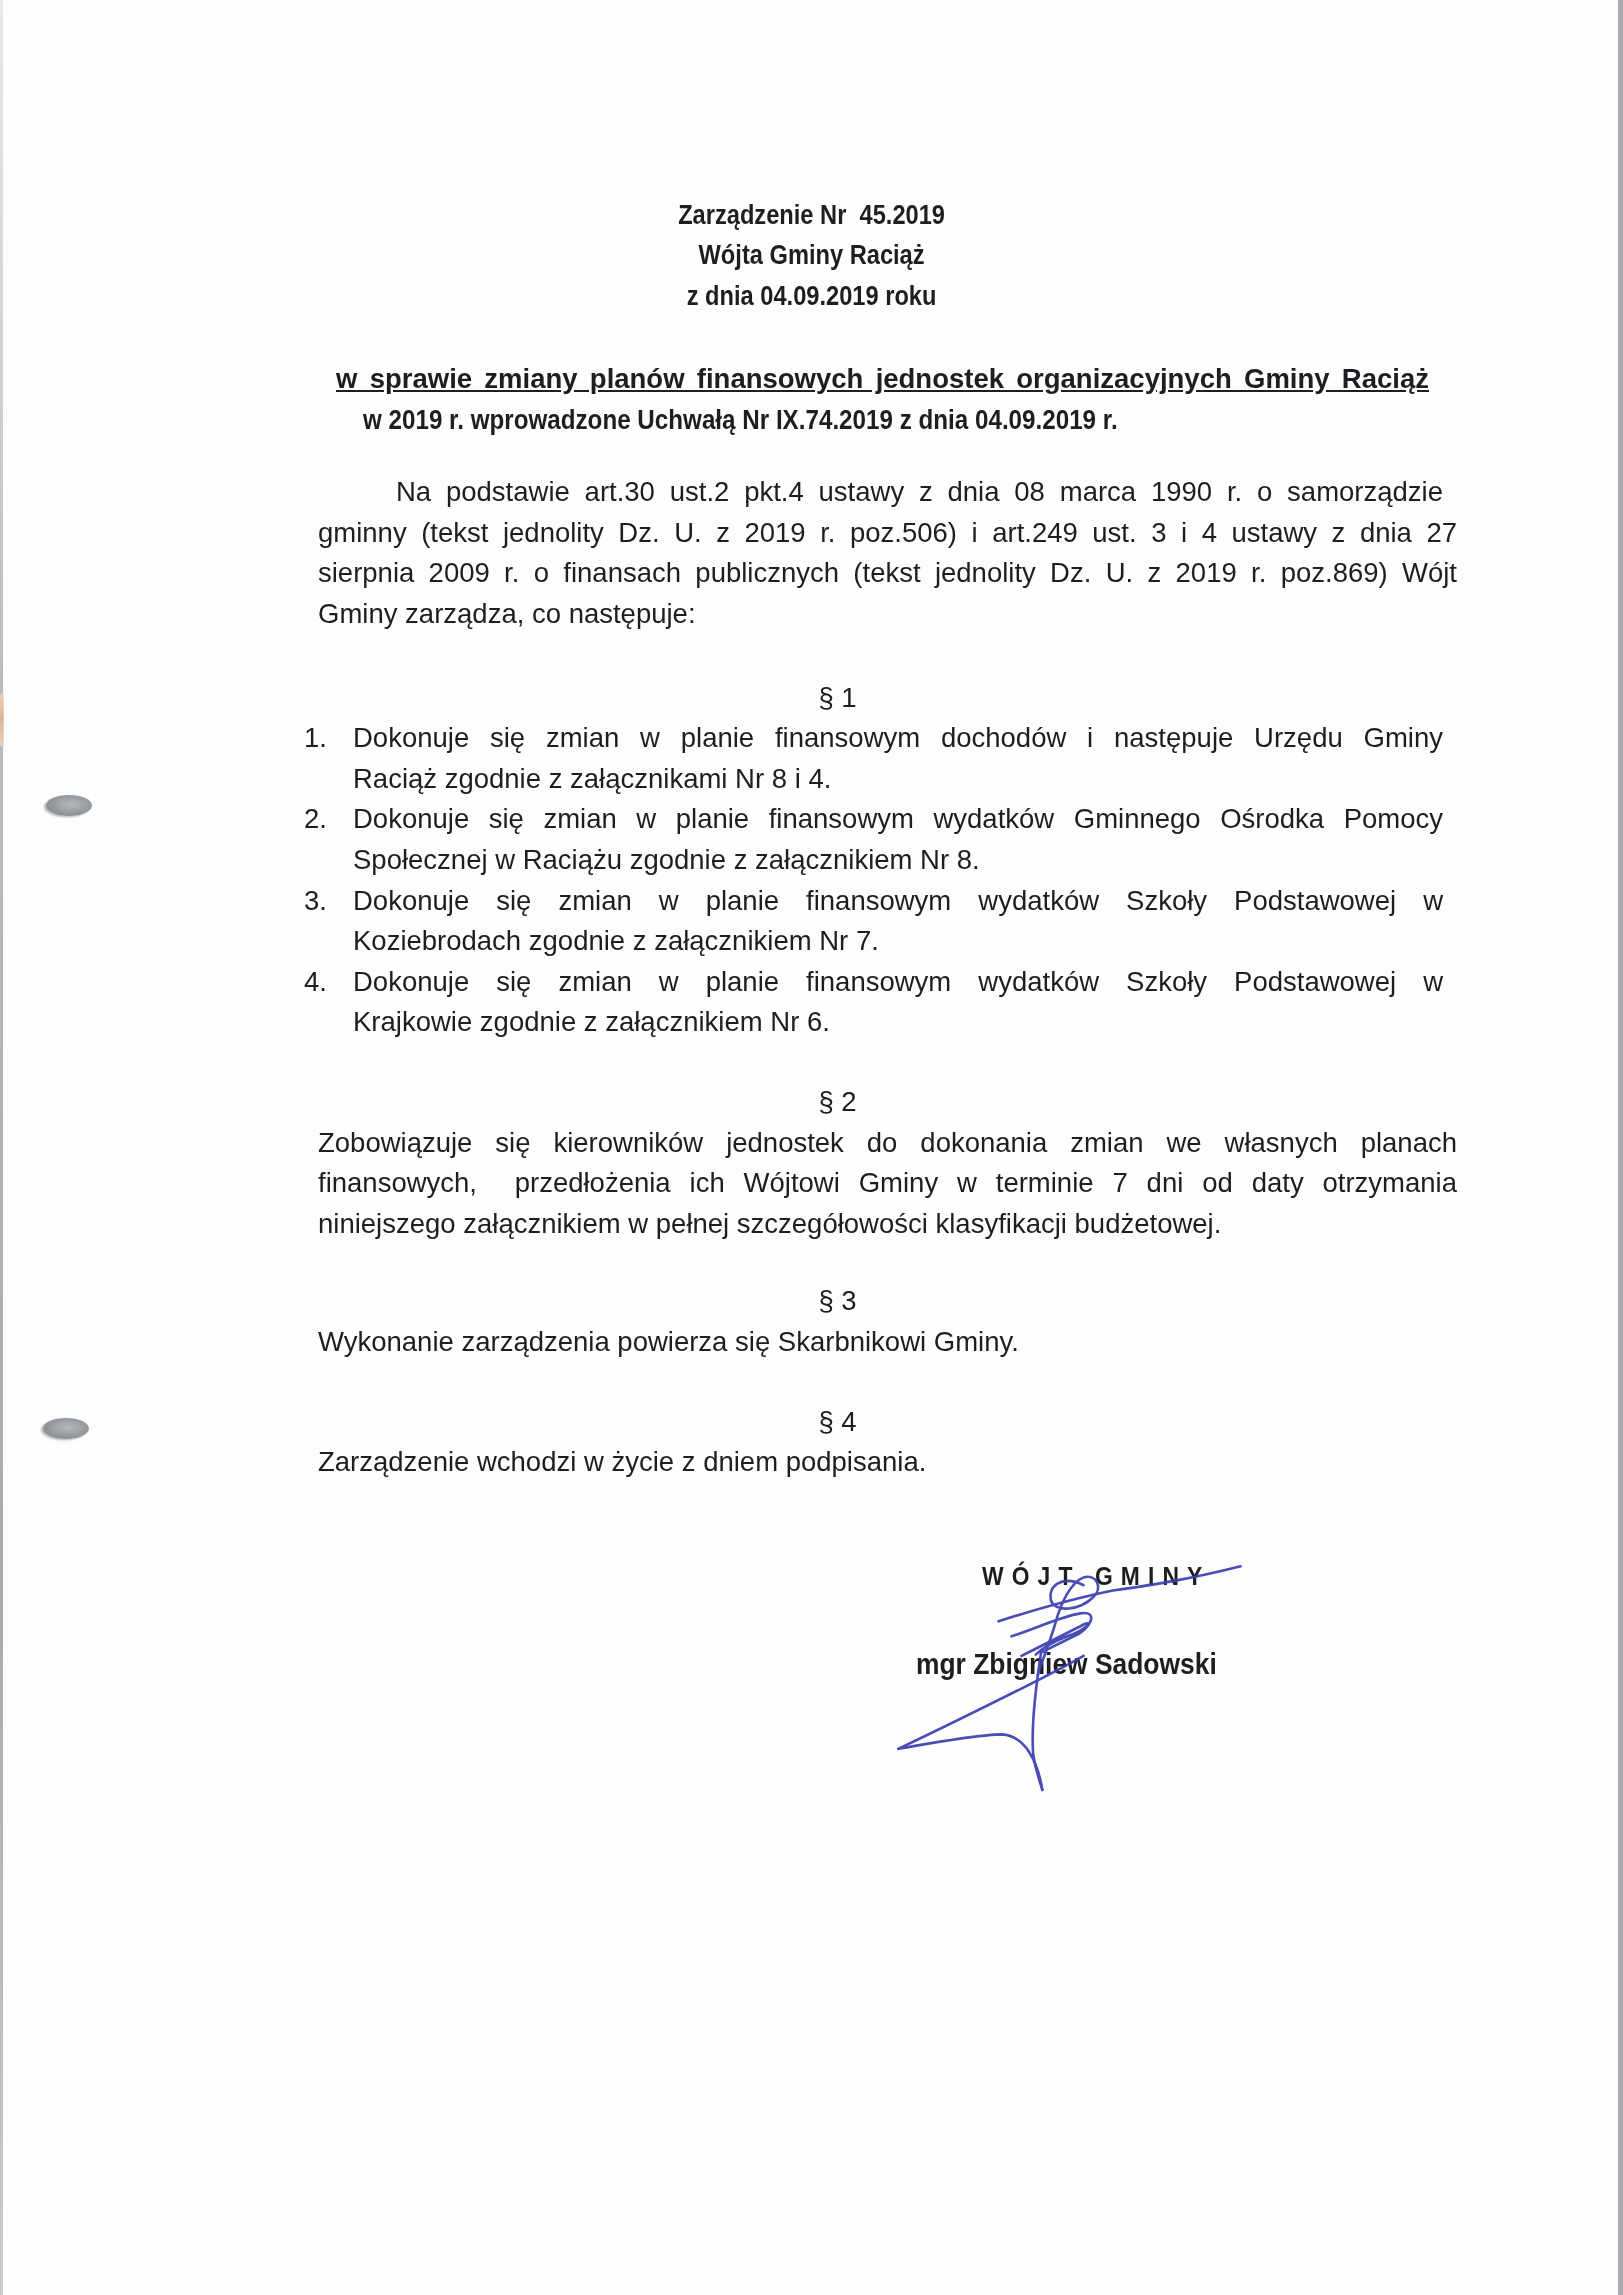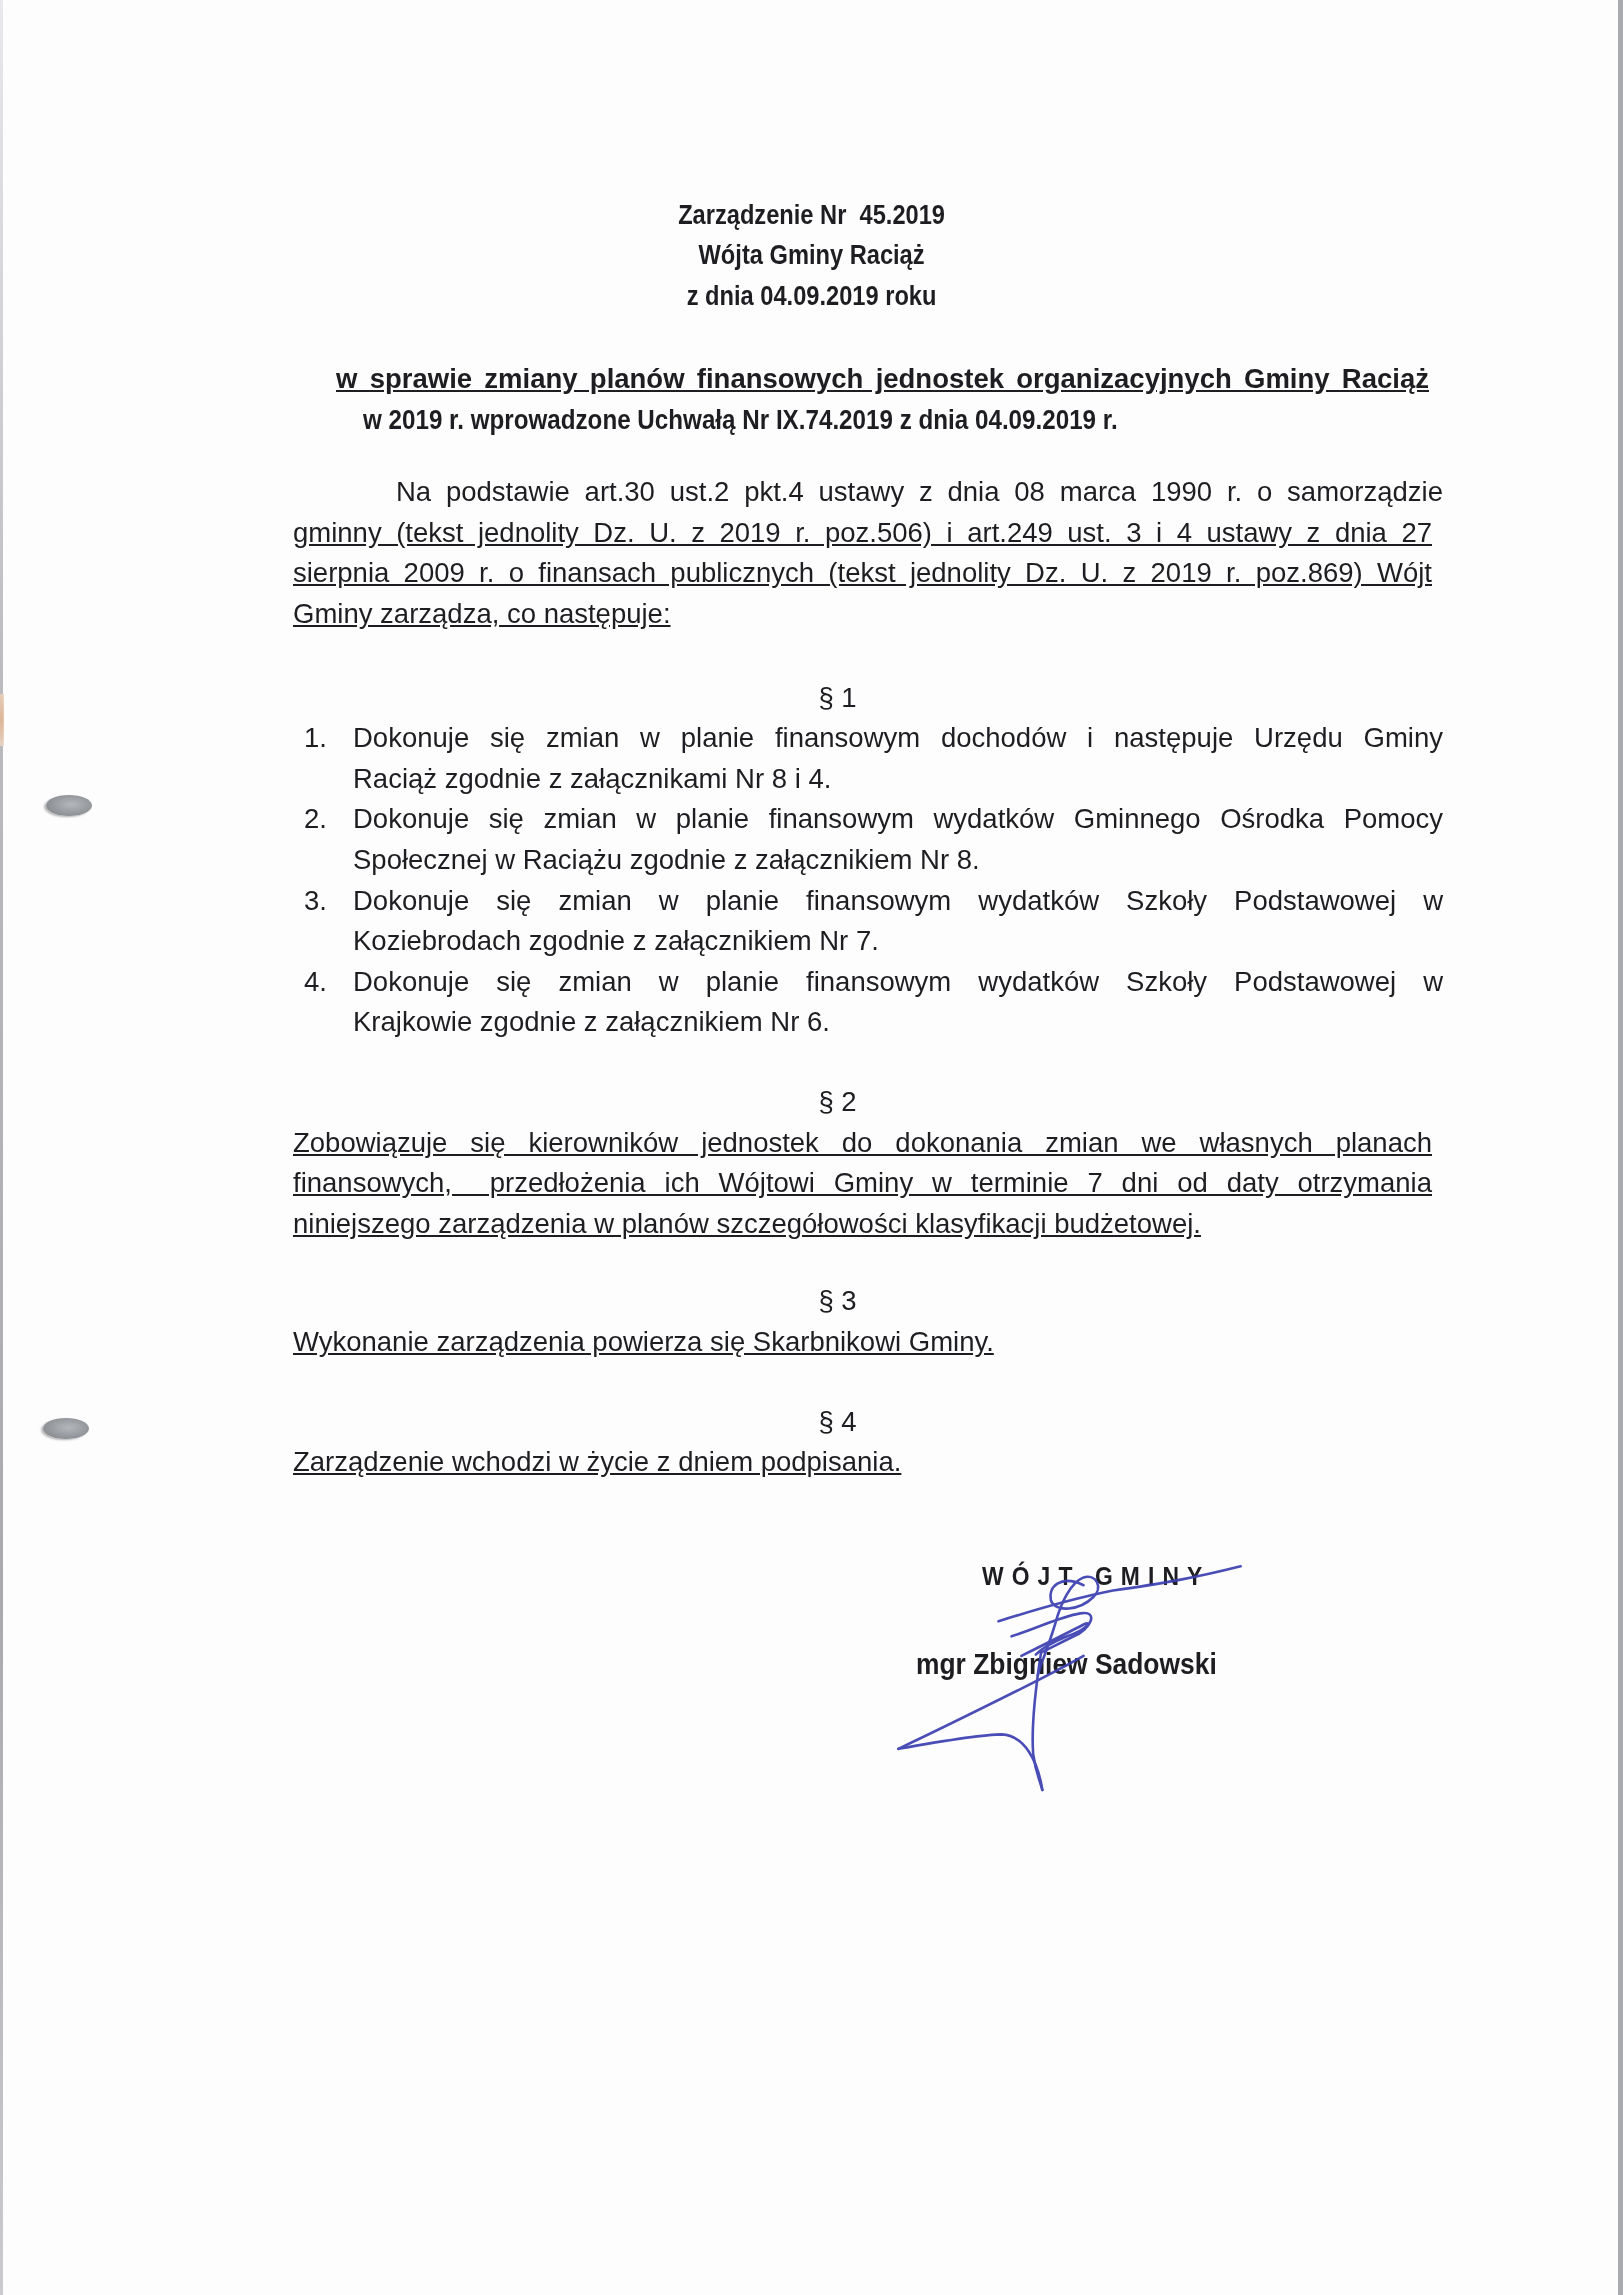--- a/index.html
+++ b/index.html
@@ -22,21 +22,21 @@
     .center { left: 0; width: 1623px; text-align: center; }
     .bold { font-weight: bold; }
     .justify { text-align: justify; text-align-last: justify; }
 
     .head-title { top: 198px; }
     .head-sub { top: 238px; }
     .head-date { top: 279px; }
     .subj-1 { top: 362px; left: 336px; width: 1093px; text-decoration: underline; }
     .subj-2 { top: 403px; left: 363px; }
 
-    .par { left: 293px; width: 1139px; text-decoration: underline; }
+    .par { left: 318px; width: 1139px; }
     .num { position: absolute; left: 304px; font-size: 27.5px; line-height: 33px; }
     .item { left: 353px; width: 1090px; }
     .sect { left: 0; width: 1623px; text-align: center; font-size: 27.5px; padding-left: 52px; box-sizing: border-box; }
 
     .sig-title { position: absolute; left: 982px; top: 1561px; font-size: 26px; line-height: 31px; font-weight: bold; letter-spacing: 9.2px; }
     .sig-name { position: absolute; left: 916px; top: 1646px; font-size: 30px; line-height: 35px; font-weight: bold; }
     .sig-svg { position: absolute; left: 884px; top: 1538px; width: 458px; height: 262px; pointer-events: none; }
   </style>
 </head>
 <body>
@@ -73,21 +73,21 @@
 <div class="line justify item" style="top:884px">Dokonuje się zmian w planie finansowym wydatków Szkoły Podstawowej w</div>
 <div class="line item" style="top:924px">Koziebrodach zgodnie z załącznikiem Nr 7.</div>
 
 <div class="num" style="top:965px">4.</div>
 <div class="line justify item" style="top:965px">Dokonuje się zmian w planie finansowym wydatków Szkoły Podstawowej w</div>
 <div class="line item" style="top:1005px">Krajkowie zgodnie z załącznikiem Nr 6.</div>
 
 <div class="line sect" style="top:1085px">§ 2</div>
 <div class="line justify par" style="top:1126px">Zobowiązuje się kierowników jednostek do dokonania zmian we własnych planach</div>
 <div class="line justify par" style="top:1166px;white-space:pre">finansowych,  przedłożenia ich Wójtowi Gminy w terminie 7 dni od daty otrzymania</div>
-<div class="line par" style="top:1207px">niniejszego zarządzenia w planów szczegółowości klasyfikacji budżetowej.</div>
+<div class="line par" style="top:1207px">niniejszego załącznikiem w pełnej szczegółowości klasyfikacji budżetowej.</div>
 
 <div class="line sect" style="top:1284px">§ 3</div>
 <div class="line par" style="top:1325px">Wykonanie zarządzenia powierza się Skarbnikowi Gminy.</div>
 
 <div class="line sect" style="top:1405px">§ 4</div>
 <div class="line par" style="top:1445px">Zarządzenie wchodzi w życie z dniem podpisania.</div>
 
 <div class="sig-title" style="transform-origin: left top; transform: scaleX(0.88);">WÓJT GMINY</div>
 <div class="sig-name" style="transform-origin: left top; transform: scaleX(0.88);">mgr Zbigniew Sadowski</div>
 

